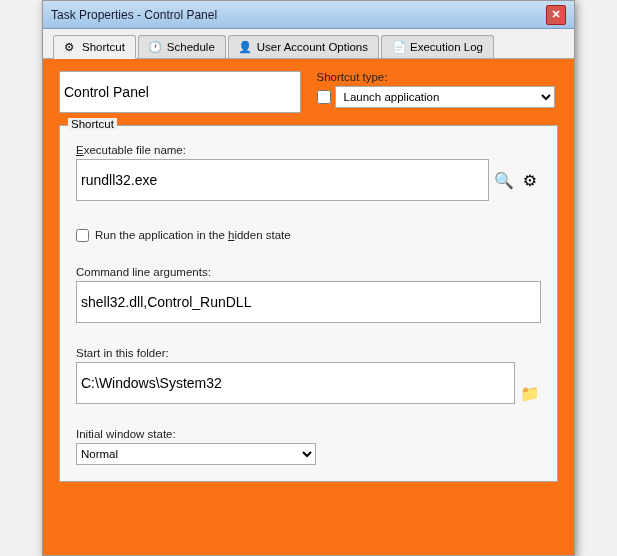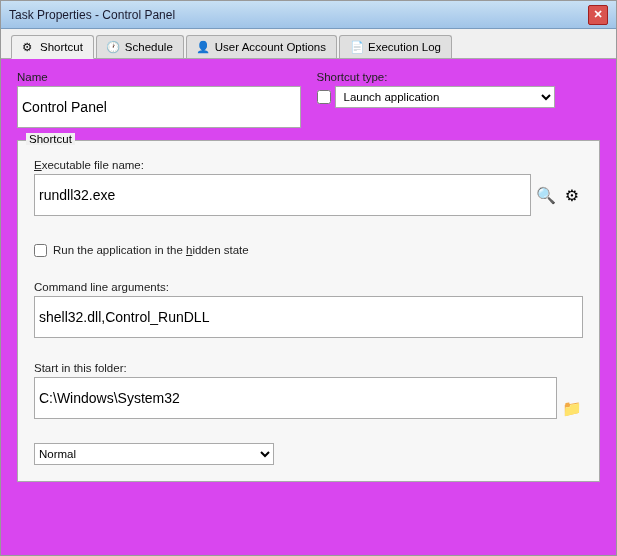--- a/index.html
+++ b/index.html
@@ -8,23 +8,23 @@
       font-size: 12px;
       background: #f0f0f0;
       display: flex;
       justify-content: center;
       align-items: center;
       width: 617px;
       height: 556px;
       overflow: hidden;
     }
     .window {
-      width: 617px;
+      width: 533px;
       height: 556px;
-      background: #d946ef;
+      background: #f97316;
       border: 1px solid #999;
       box-shadow: 2px 2px 8px rgba(0,0,0,0.4);
       display: flex;
       flex-direction: column;
     }
     .titlebar {
       background: linear-gradient(to bottom, #c8e0f4, #a0c4e8);
       padding: 4px 8px;
       display: flex;
       align-items: center;
@@ -231,21 +231,20 @@
     <div class="tab">
       <span class="tab-icon">📄</span>
       <span>Execution Log</span>
     </div>
   </div>
 
   <div class="content">
 
     <div class="name-type-row">
       <div class="field-group name-field">
-        <label>Name</label>
         <input type="text" value="Control Panel" style="">
       </div>
       <div class="field-group type-field">
         <label>Shortcut type:</label>
         <div style="display:flex;align-items:center;gap:4px;">
           <input type="checkbox" style="width: 14px; height: 14px;">
           <select class="select-native">
             <option>Launch application</option>
           </select>
         </div>
@@ -281,20 +280,21 @@
 
         <div class="field-group">
           <label>Start in this folder:</label>
           <div class="folder-row">
             <input type="text" value="C:\Windows\System32" style="">
             <div class="icon-btn" title="Browse folder">📁</div>
           </div>
         </div>
 
         <div class="field-group">
+          <label>Initial window state:</label>
           <div class="select-row">
             <select style="width:240px;height:22px;border:1px solid #aaa;font-size:11.5px;background:white;">
               <option>Normal</option>
               <option>Minimized</option>
               <option>Maximized</option>
             </select>
           </div>
         </div>
 
       </div>

